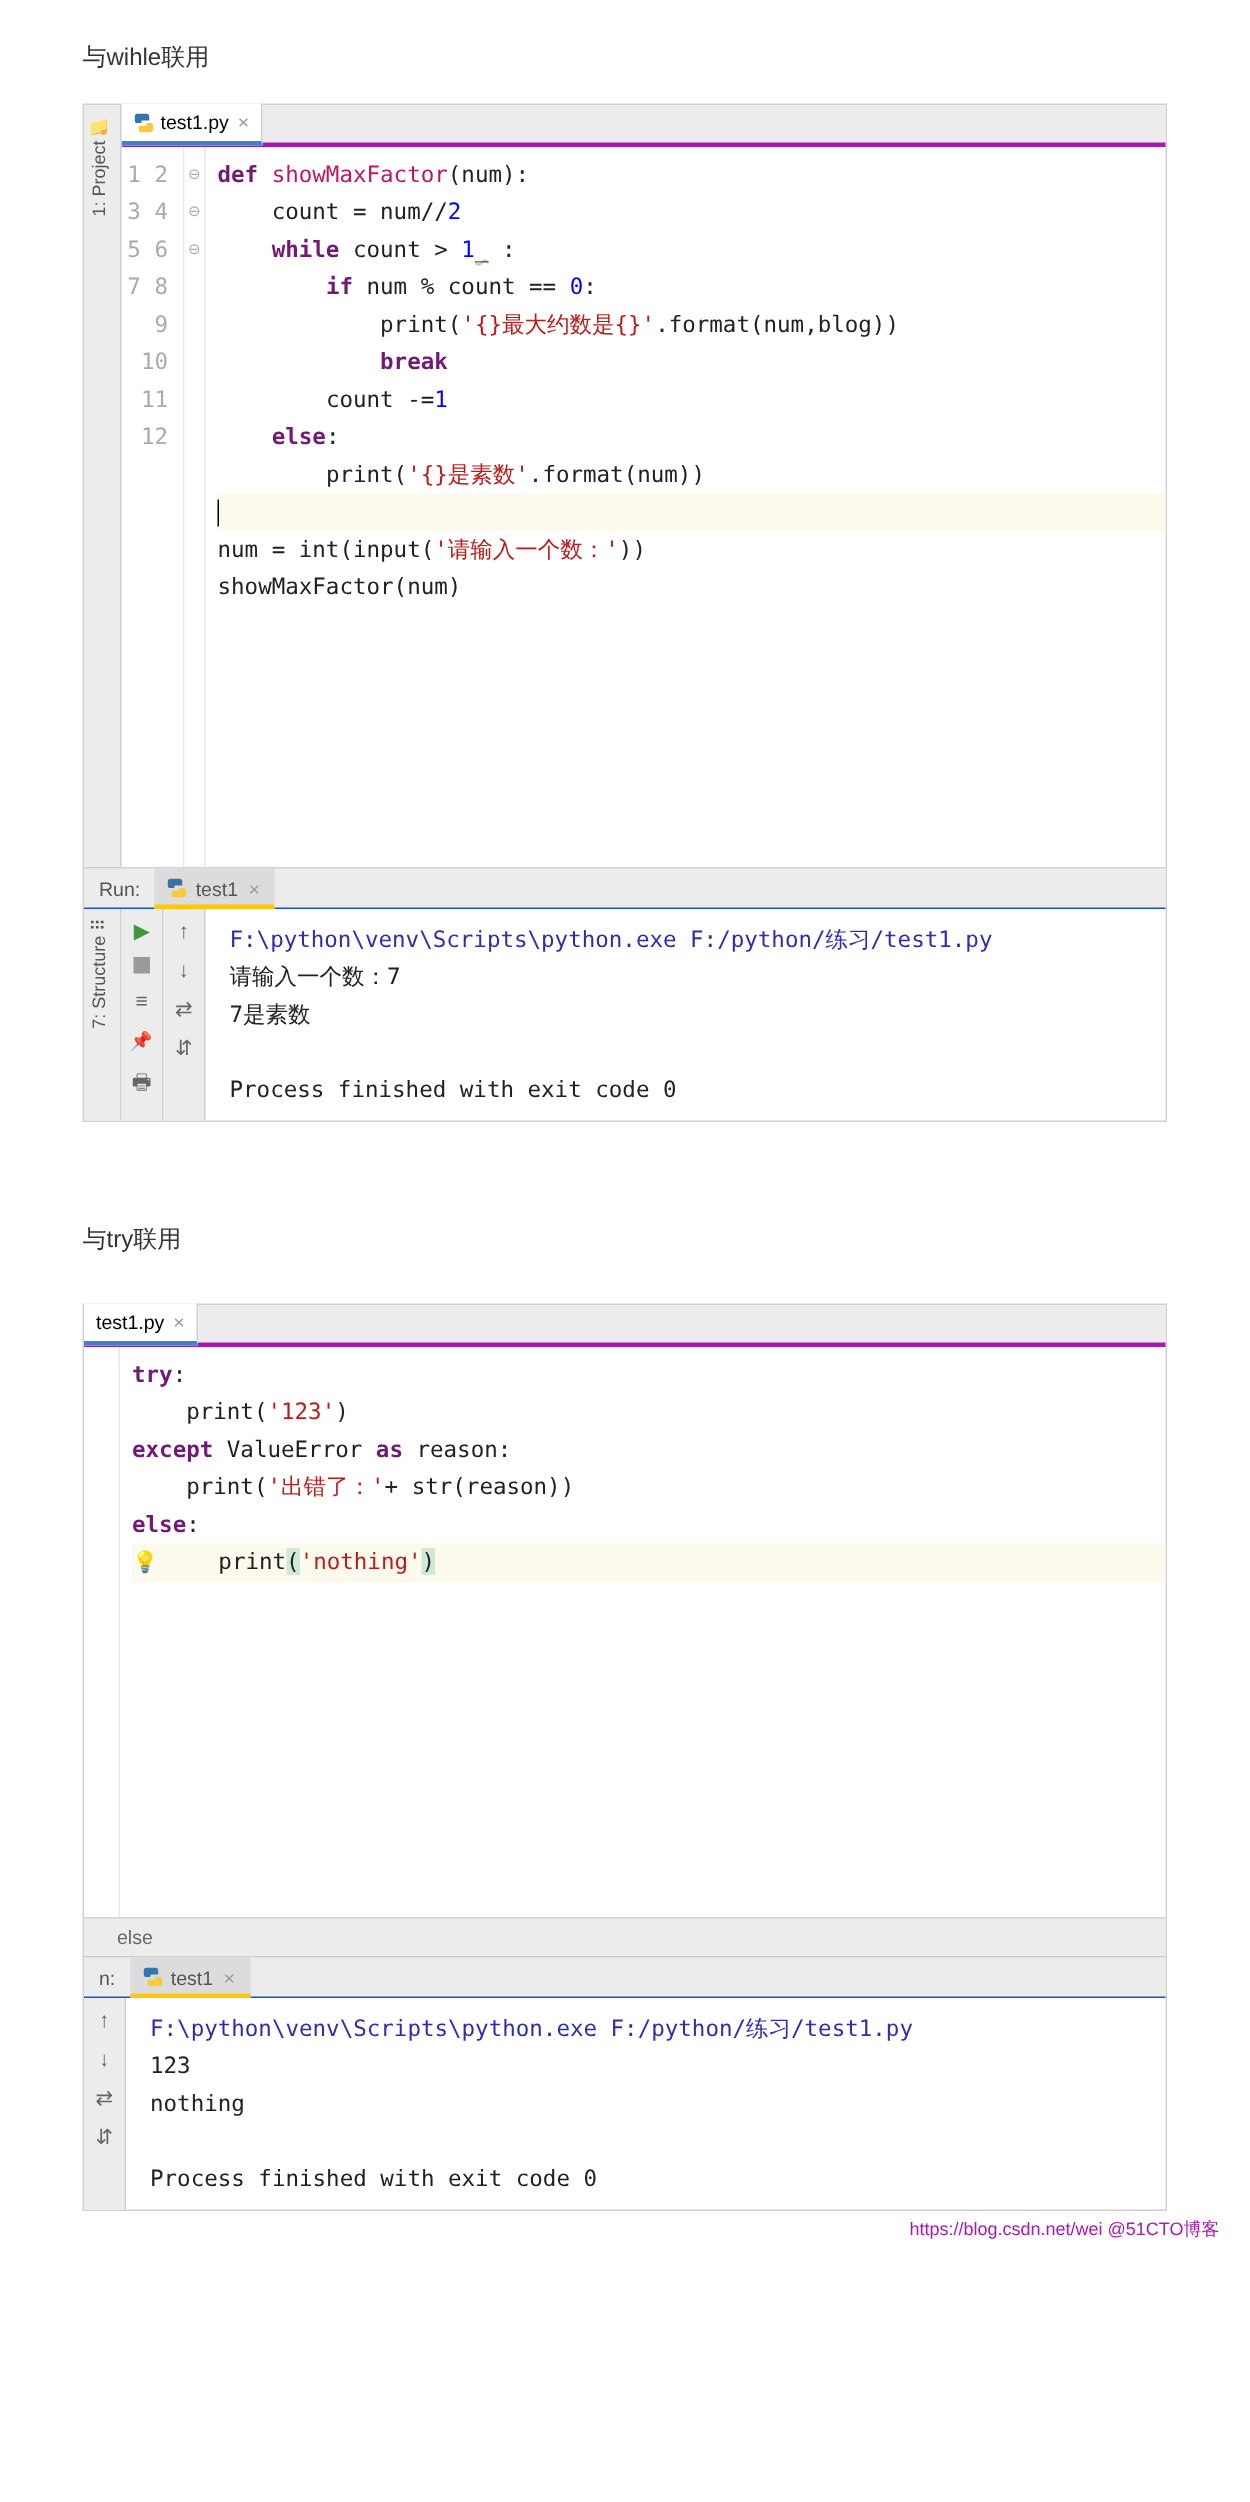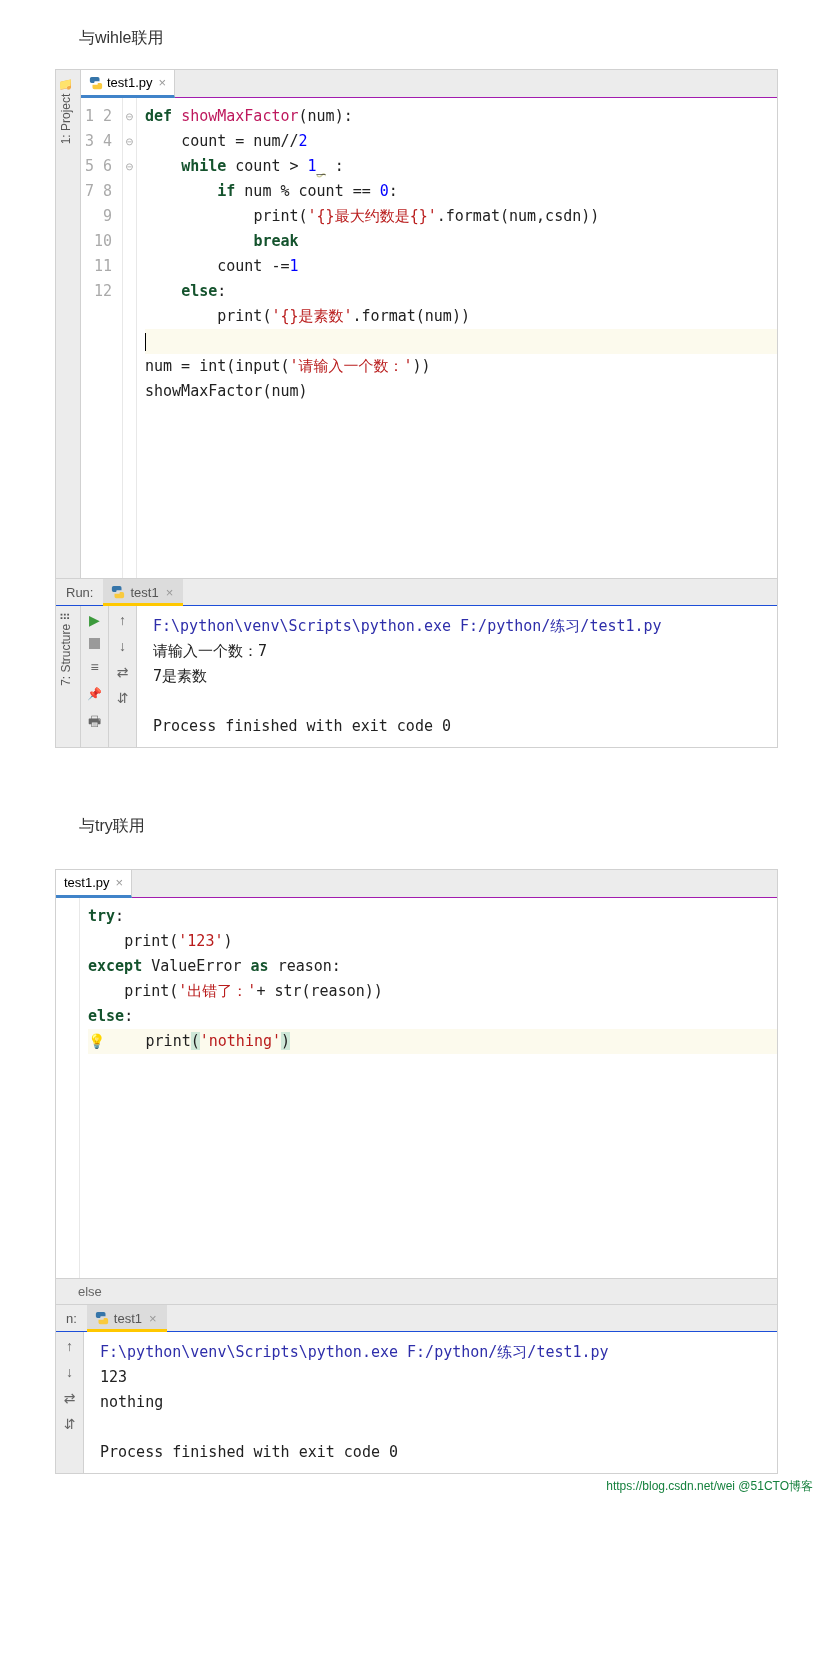--- a/index.html
+++ b/index.html
@@ -1,29 +1,29 @@
 <!DOCTYPE html>
 <html><head>
 <meta charset="utf-8">
 <style>
   * { margin: 0; padding: 0; box-sizing: border-box; }
   body { font-family: -apple-system, "Segoe UI", sans-serif; background: #fff; width: 833px; }
-  .section-title { font-size: 16px; color: #333; padding: 28px 14px 20px 55px; margin-left: 24px; }
+  .section-title { font-size: 16px; color: #333; padding: 28px 14px 20px 55px; }
   .ide-block { margin: 0 55px 0 55px; border: 1px solid #d1d1d1; background: #fff; position: relative; }
-  .tab-bar { display: flex; align-items: center; background: #ececec; border-bottom: 1px solid #a21caf; height: 28px; }
+  .tab-bar { display: flex; align-items: center; background: #ececec; border-bottom: 3px solid #a21caf; height: 28px; }
   .tab { display: flex; align-items: center; gap: 4px; background: #fff; border-right: 1px solid #d1d1d1; border-bottom: 3px solid #4083c9; padding: 3px 8px 2px 8px; font-size: 13px; height: 28px; }
   .tab.no-under { border-bottom: 3px solid #fff; }
   .py-icon { width: 14px; height: 14px; display: inline-flex; align-items: center; justify-content: center; }
   .close-x { color: #999; font-size: 13px; margin-left: 2px; }
   .editor-wrap { display: flex; }
   .gutter { width: 42px; background: #fff; border-right: 1px solid #e8e8e8; font-family: "Consolas", monospace; font-size: 15px; color: #aaa; text-align: right; padding: 6px 10px 4px 0; line-height: 25px; }
   .fold-col { width: 14px; background: #fff; border-right: 1px solid #e8e8e8; padding-top: 6px; line-height: 25px; font-size: 10px; color: #aaa; text-align: center; }
   .code-area { flex: 1; font-family: "Consolas", monospace; font-size: 15px; line-height: 25px; padding: 6px 0 0 8px; white-space: pre; color: #212121; min-height: 480px; }
   .code-area.short { min-height: 380px; }
-  .kw { color: #14532d; font-weight: bold; }
+  .kw { color: #701a75; font-weight: bold; }
   .num { color: #0000ff; }
   .str { color: #b91c1c; }
   .fn { color: #be185d; }
   .hl-line { background: #fcfaed; display: inline-block; width: 100%; }
   .hl-match { background: #cfe8d8; }
   .cursor { border-left: 1px solid #000; display: inline-block; height: 18px; vertical-align: middle; }
 
   .run-label { background: #ececec; border-top: 1px solid #d1d1d1; border-bottom: 1px solid #1d4ed8; height: 28px; display: flex; align-items: center; font-size: 13px; color: #555; }
   .run-label .lbl { padding: 0 10px; }
   .run-tab { background: #dcdcdc; border-bottom: 3px solid #ffc800; display: flex; align-items: center; gap: 5px; padding: 3px 10px 0 8px; height: 27px; }
@@ -45,21 +45,21 @@
   .ide-block.second { margin-top: 12px; }
 
   .icon-up::before{content:"↑";} .icon-down::before{content:"↓";}
   .icon-stop{width:11px;height:11px;background:#9a9a9a;display:inline-block;}
   .icon-wrap::before{content:"⇄";} .icon-filter::before{content:"⇵";}
   .icon-pin::before{content:"📌";font-size:12px;} .icon-print::before{content:"🖶";}
   .icon-struct::before{content:"≡";}
 
   svg.pyic { width: 14px; height: 14px; }
 
-  .watermark { color: #15803d; font-size: 12px; text-align: right; padding: 4px 20px; }
+  .watermark { color: #a21caf; font-size: 12px; text-align: right; padding: 4px 20px; }
 </style>
 </head>
 <body>
 
 <div class="section-title">与wihle联用</div>
 
 <div class="ide-block">
   <div style="display:flex;">
     <div class="left-strip">
       <div class="txt">
@@ -107,21 +107,21 @@
 <span></span>
 <span>⊖</span>
 <span></span>
 <span></span>
 <span></span>
         </div>
         <div class="code-area"><span class="kw">def </span><span class="fn">showMaxFactor</span><span>(num):</span>
 <span>    </span><span>count = num//</span><span class="num">2</span>
 <span>    </span><span class="kw">while </span><span>count &gt; </span><span class="num">1</span><span style="text-decoration:underline wavy #cc9;">_</span><span> :</span>
 <span>        </span><span class="kw">if </span><span>num % count == </span><span class="num">0</span><span>:</span>
-<span>            </span><span>print</span><span>(</span><span class="str">'{}最大约数是{}'</span><span>.format(num,csdn))</span>
+<span>            </span><span>print</span><span>(</span><span class="str">'{}最大约数是{}'</span><span>.format(num,blog))</span>
 <span>            </span><span class="kw">break</span>
 <span>        </span><span>count -=</span><span class="num">1</span>
 <span>    </span><span class="kw">else</span><span>:</span>
 <span>        </span><span>print</span><span>(</span><span class="str">'{}是素数'</span><span>.format(num))</span>
 <span class="hl-line"><span class="cursor"></span></span>
 <span>num = int(input(</span><span class="str">'请输入一个数：'</span><span>))</span>
 <span>showMaxFactor(num)</span>
 </div>
       </div>
     </div>

